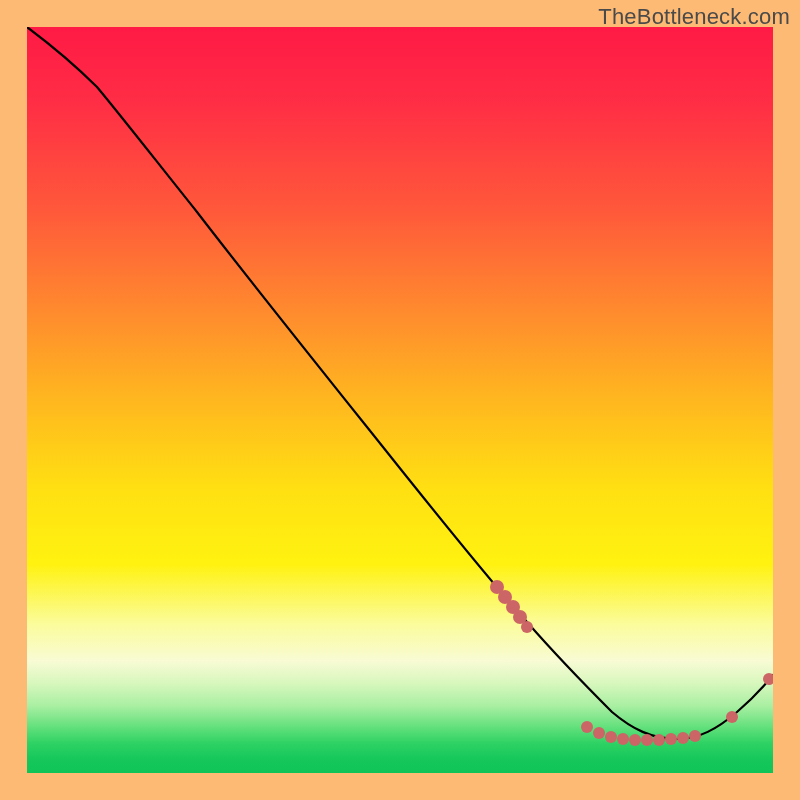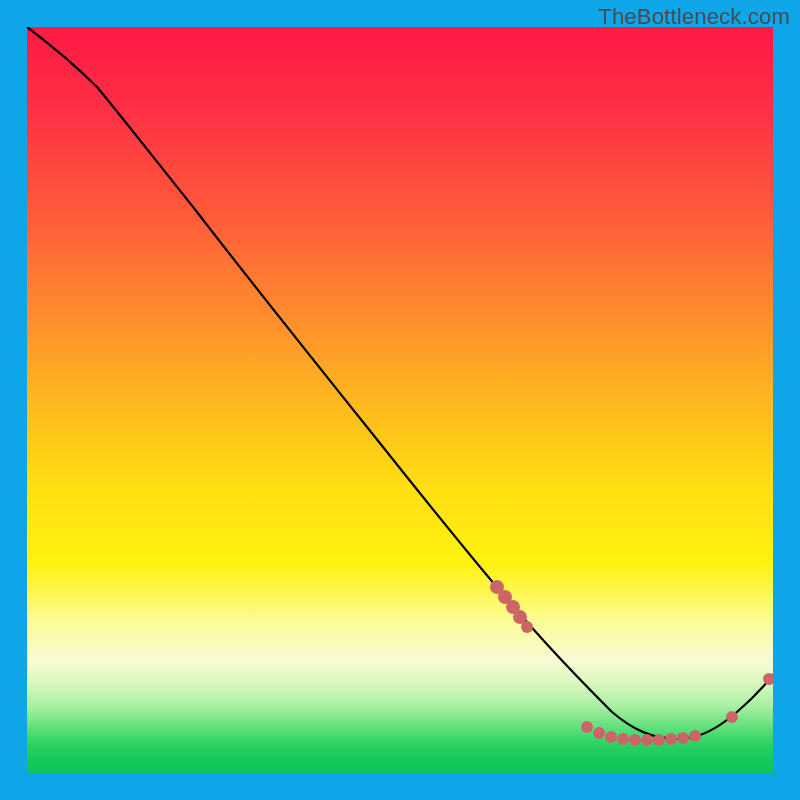--- a/index.html
+++ b/index.html
@@ -8,21 +8,21 @@
     width: 800px;
     height: 800px;
     background: #000;
     overflow: hidden;
     font-family: Arial, Helvetica, sans-serif;
   }
   .frame {
     position: relative;
     width: 800px;
     height: 800px;
-    background: #0ea5e9;
+    background: #fdba74;
   }
   .plot {
     position: absolute;
     left: 27px;
     top: 27px;
     width: 746px;
     height: 746px;
     
     background: linear-gradient(
       to bottom,

